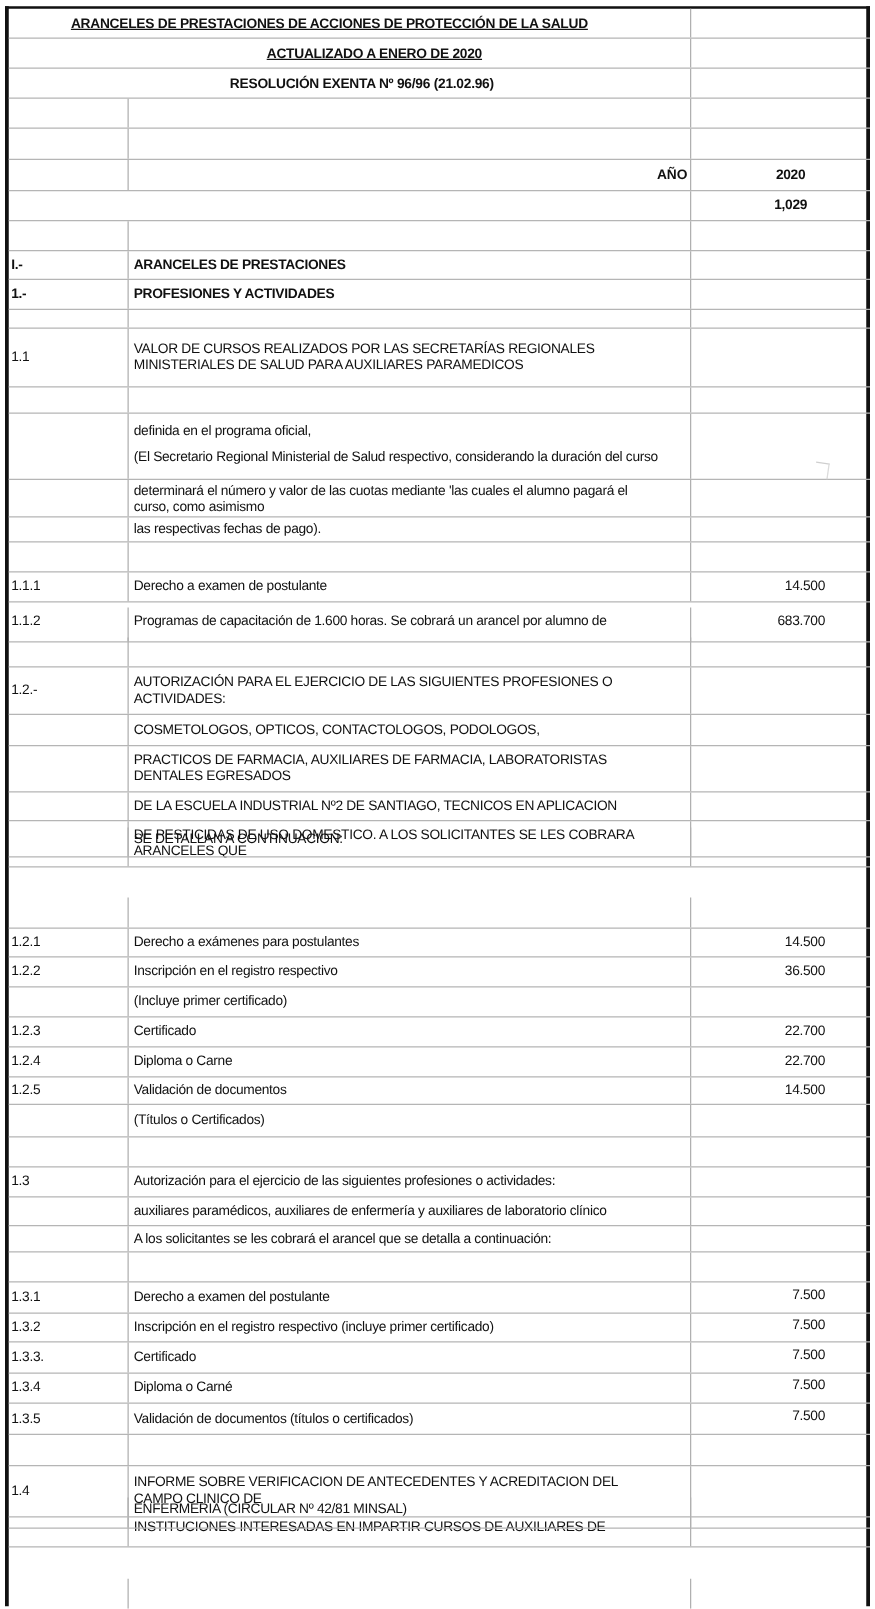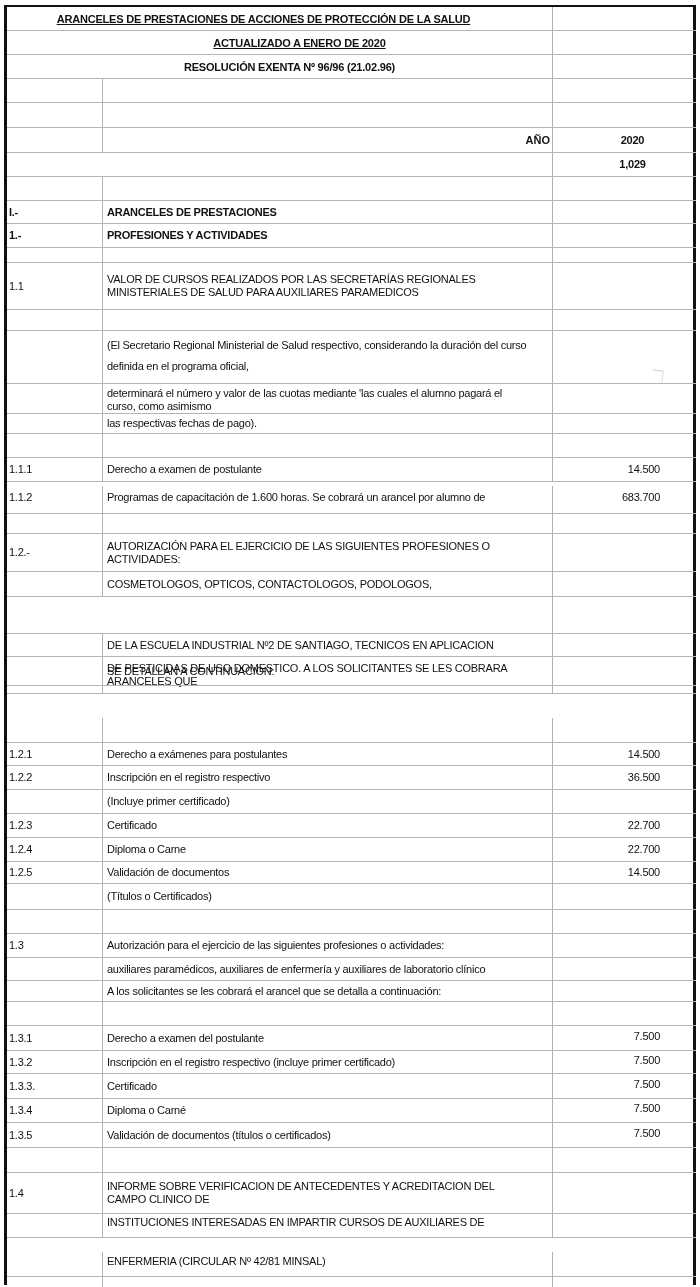--- a/index.html
+++ b/index.html
@@ -100,22 +100,22 @@
   <div class="cell c-val mid"></div>
 </div>
 <div class="row" style="top:310px;height:21px;">
   <div class="cell c-code"></div>
     <div class="cell c-desc"></div>
     <div class="cell c-val"></div>
 </div>
 <div class="row" style="top:331px;height:53px;">
   <div class="cell c-code"></div>
   <div class="cell c-desc" style="padding-top:4px;line-height:21px;">
+    <div>definida en el programa oficial,</div>
     <div>(El Secretario Regional Ministerial de Salud respectivo, considerando la duración del curso</div>
-    <div>definida en el programa oficial,</div>
   </div>
   <div class="cell c-val"></div>
 </div>
 <div class="row" style="top:384px;height:30px;">
   <div class="cell c-code"></div>
   <div class="cell c-desc" style="padding-top:3px;padding-right:40px;">determinará  el número y valor de las cuotas mediante 'las cuales el alumno pagará  el curso, como asimismo</div>
   <div class="cell c-val"></div>
 </div>
 <div class="row" style="top:414px;height:20px;">
   <div class="cell c-code"></div>
@@ -148,20 +148,21 @@
   <div class="cell c-desc mid" style="padding-right:40px;">AUTORIZACIÓN PARA EL EJERCICIO DE LAS SIGUIENTES PROFESIONES O ACTIVIDADES:</div>
   <div class="cell c-val"></div>
 </div>
 <div class="row" style="top:572px;height:25px;">
   <div class="cell c-code"></div>
   <div class="cell c-desc mid">COSMETOLOGOS, OPTICOS, CONTACTOLOGOS, PODOLOGOS,</div>
   <div class="cell c-val"></div>
 </div>
 <div class="row" style="top:597px;height:37px;">
   <div class="cell c-code"></div>
+  <div class="cell c-desc mid" style="padding-right:60px;">PRACTICOS DE FARMACIA, AUXILIARES DE FARMACIA, LABORATORISTAS DENTALES EGRESADOS</div>
   <div class="cell c-val"></div>
 </div>
 <div class="row" style="top:634px;height:23px;">
   <div class="cell c-code"></div>
   <div class="cell c-desc mid">DE LA ESCUELA INDUSTRIAL Nº2 DE SANTIAGO, TECNICOS EN APLICACION</div>
   <div class="cell c-val"></div>
 </div>
 <div class="row" style="top:657px;height:37px;">
   <div class="cell c-code"></div>
   <div class="cell c-desc mid" style="padding-right:40px;">DE PESTICIDAS DE USO DOMESTICO. A LOS SOLICITANTES SE LES COBRARA ARANCELES QUE</div>
@@ -272,21 +273,21 @@
 <div class="row" style="top:1173px;height:41px;">
   <div class="cell c-code mid">1.4</div>
   <div class="cell c-desc mid" style="padding-right:40px;">INFORME SOBRE VERIFICACION DE ANTECEDENTES Y ACREDITACION DEL CAMPO CLINICO DE</div>
   <div class="cell c-val"></div>
 </div>
 <div class="row" style="top:1214px;height:24px;">
   <div class="cell c-code"></div>
   <div class="cell c-desc top" style="padding-top:2px;">INSTITUCIONES INTERESADAS EN IMPARTIR CURSOS DE AUXILIARES DE</div>
   <div class="cell c-val"></div>
 </div>
-<div class="row" style="top:1252px;height:25px;">
+<div class="row" style="top:1198px;height:25px;">
   <div class="cell c-code"></div>
   <div class="cell c-desc top" style="padding-top:3px;">ENFERMERIA (CIRCULAR Nº 42/81 MINSAL)</div>
   <div class="cell c-val"></div>
 </div>
 <div class="row" style="top:1263px;height:24px;border-bottom:none;">
   <div class="cell c-code"></div>
     <div class="cell c-desc"></div>
     <div class="cell c-val"></div>
 </div>
 

